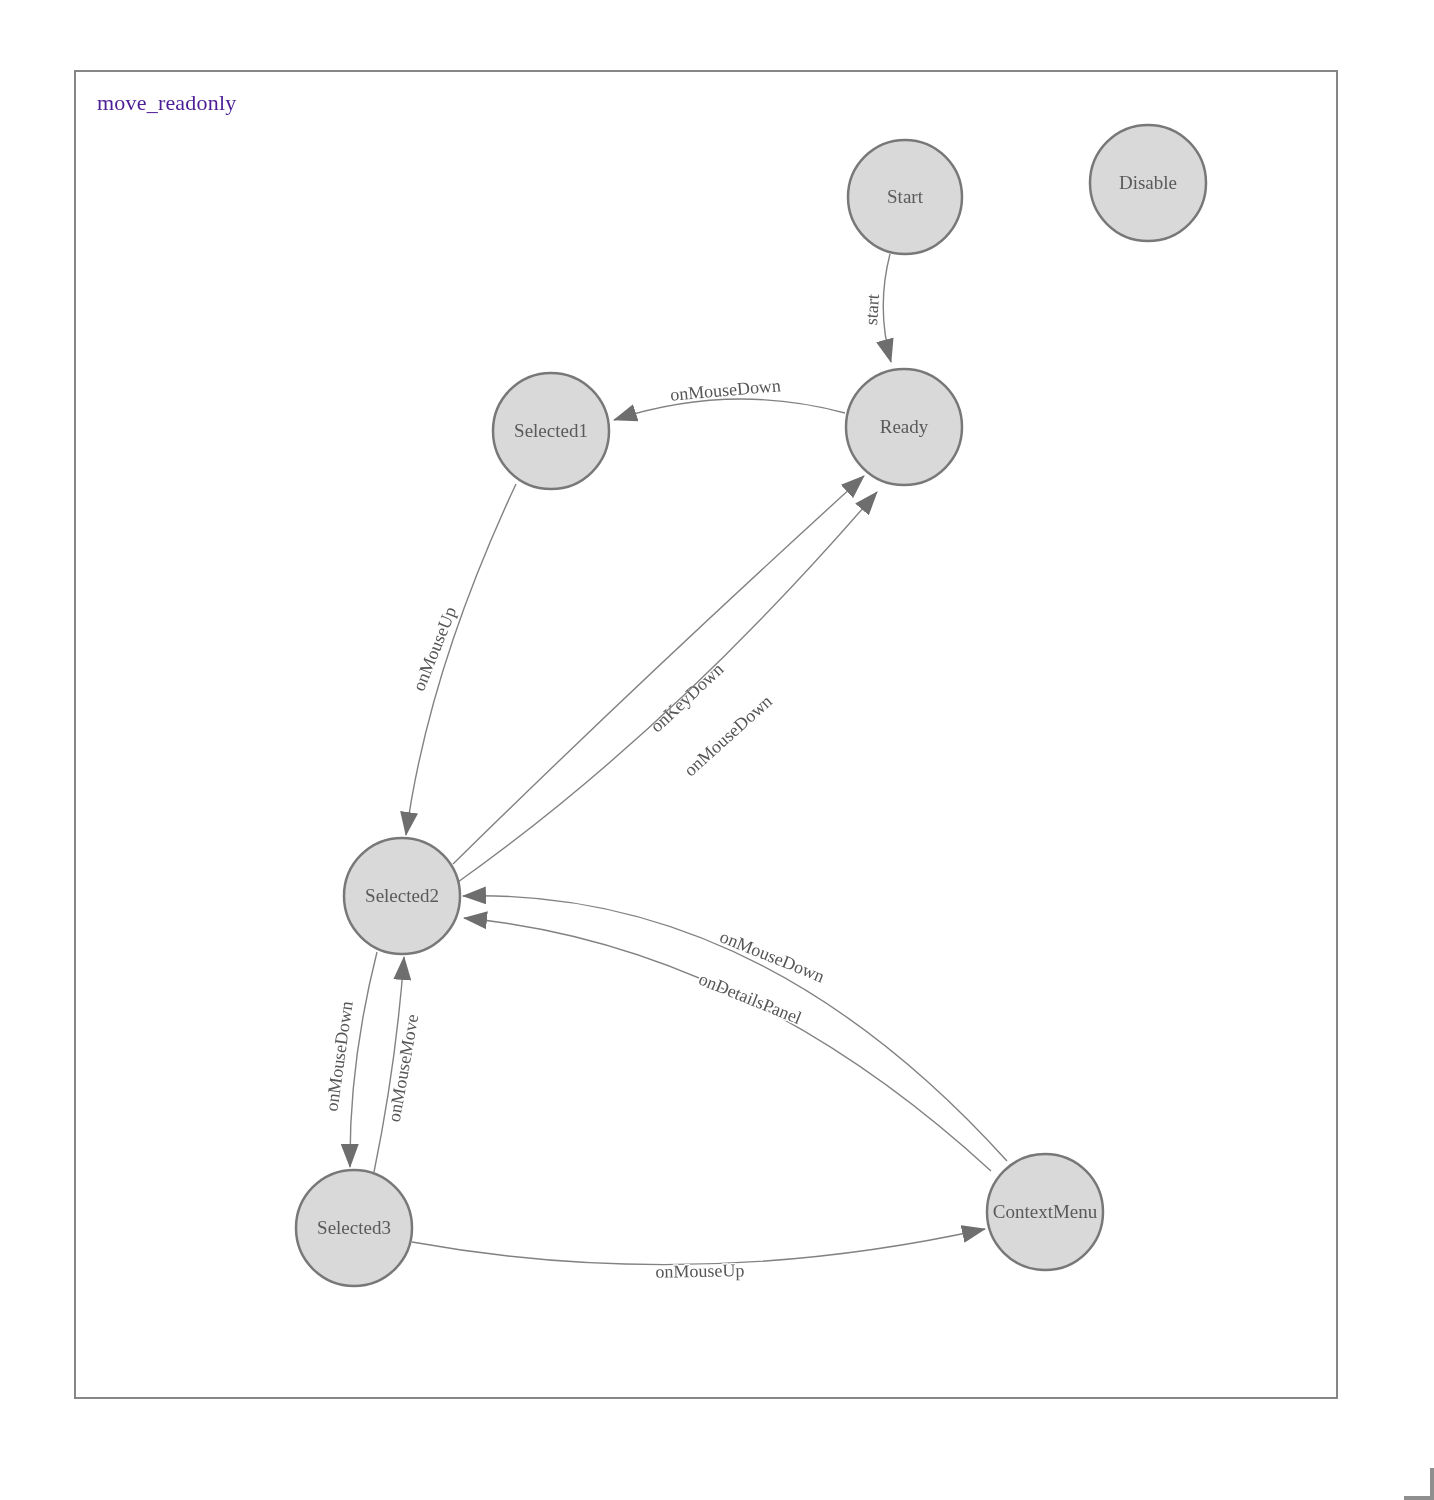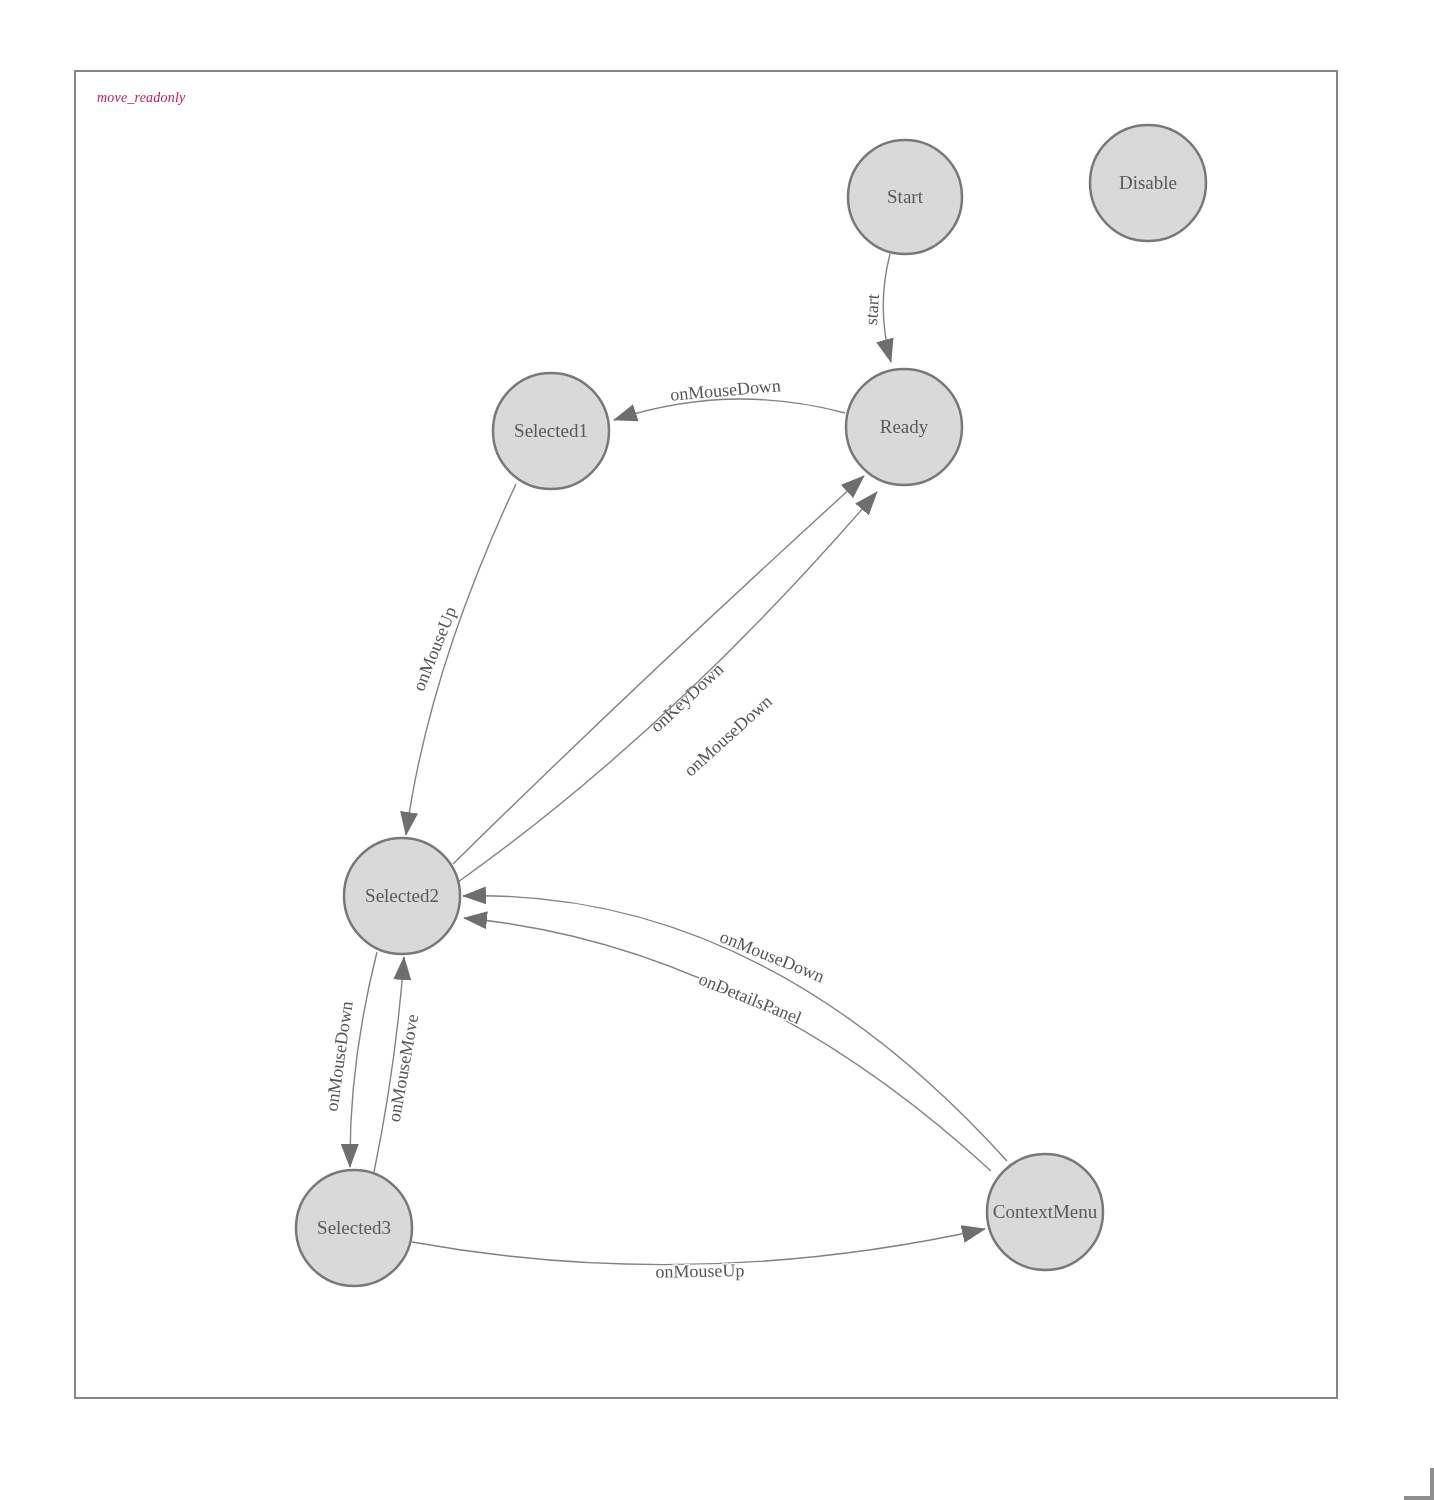--- a/index.html
+++ b/index.html
@@ -24,24 +24,23 @@
     width: 1264px;
     height: 1329px;
     border: 2px solid #868686;
     box-sizing: border-box;
     background: #ffffff;
   }
   .diagram-title {
     position: absolute;
     left: 97px;
     top: 90px;
-    font-size: 14px;
-    color: #be185d;
+    font-size: 22px;
+    color: #4c1d95;
     letter-spacing: 0.2px;
-    font-style: italic;
   }
   svg#graph {
     position: absolute;
     left: 0;
     top: 0;
     width: 1434px;
     height: 1500px;
   }
   .node-label {
     font-family: "Liberation Serif", "DejaVu Serif", serif;

